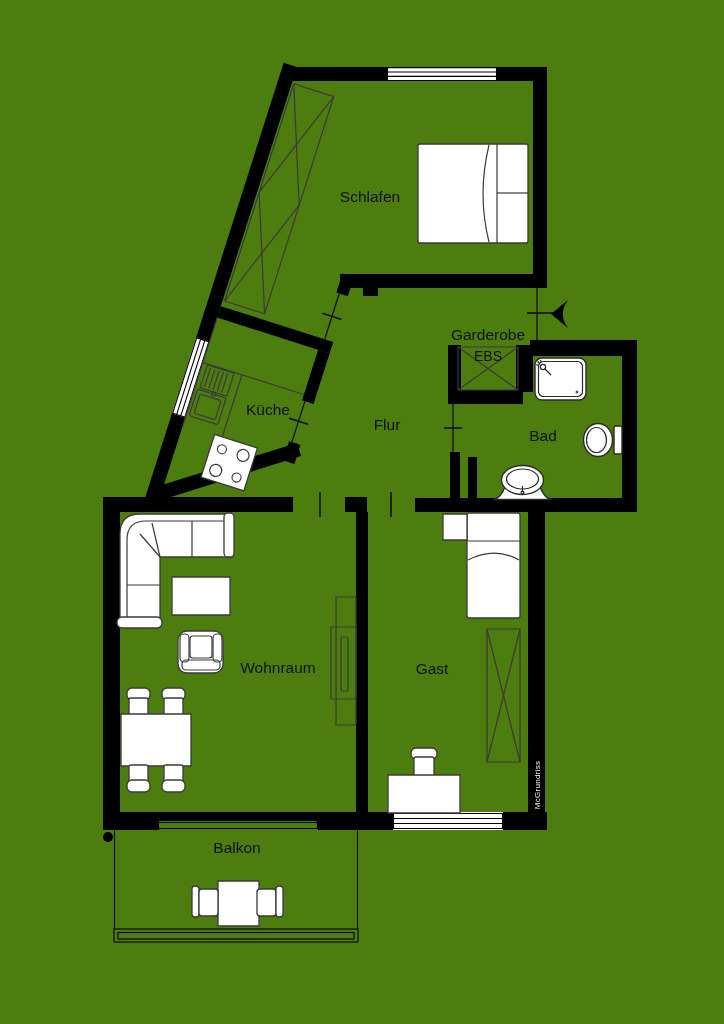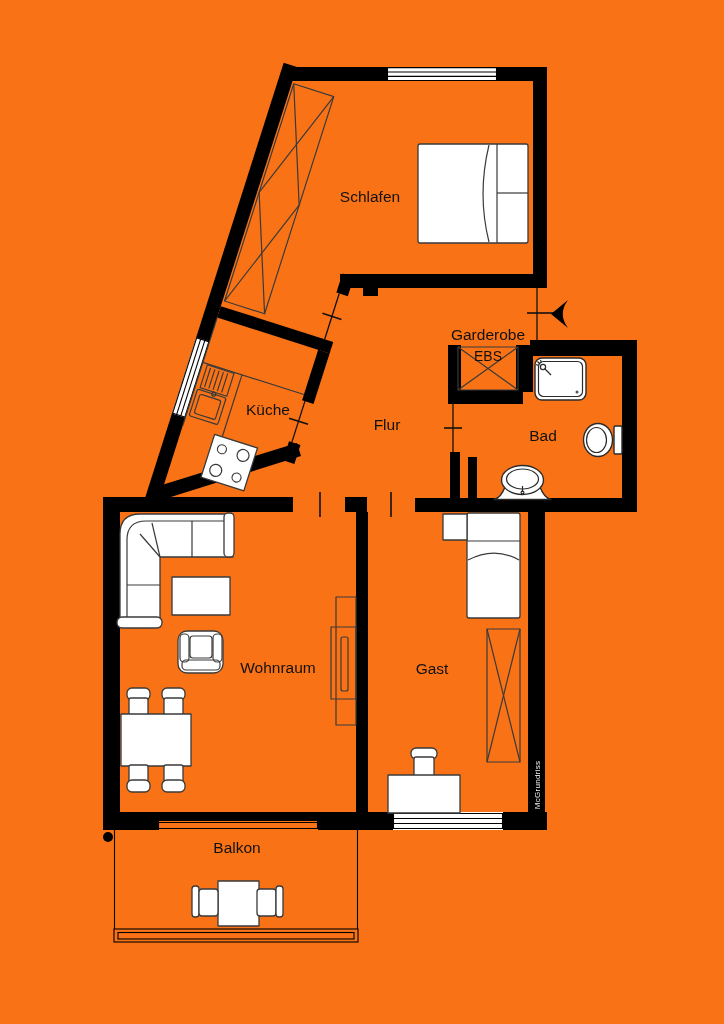--- a/index.html
+++ b/index.html
@@ -1,16 +1,16 @@
 <!DOCTYPE html>
 <html><head>
 <meta charset="utf-8">
 <style>
   html,body{margin:0;padding:0;background:#fff;}
-  .stage{width:724px;height:1024px;position:relative;background:#f97316;overflow:hidden;
+  .stage{width:724px;height:1024px;position:relative;background:#4d7c0f;overflow:hidden;
          font-family:"Liberation Sans","DejaVu Sans",sans-serif;}
   svg{display:block;}
   .wall{fill:#000;stroke:none;}
   .win{fill:#fff;stroke:none;}
   .wl{stroke:#000;stroke-width:1.1;fill:none;}
   .dl{stroke:#111;stroke-width:1.3;fill:none;}
   .tick{stroke:#111;stroke-width:1.6;fill:none;}
   .f{fill:#fff;stroke:#3a3a3a;stroke-width:1.3;stroke-linejoin:round;}
   .fl{fill:none;stroke:#3a3a3a;stroke-width:1.2;stroke-linejoin:round;}
   .fx{fill:#fff;stroke:#2b2b2b;stroke-width:1.4;stroke-linejoin:round;}

